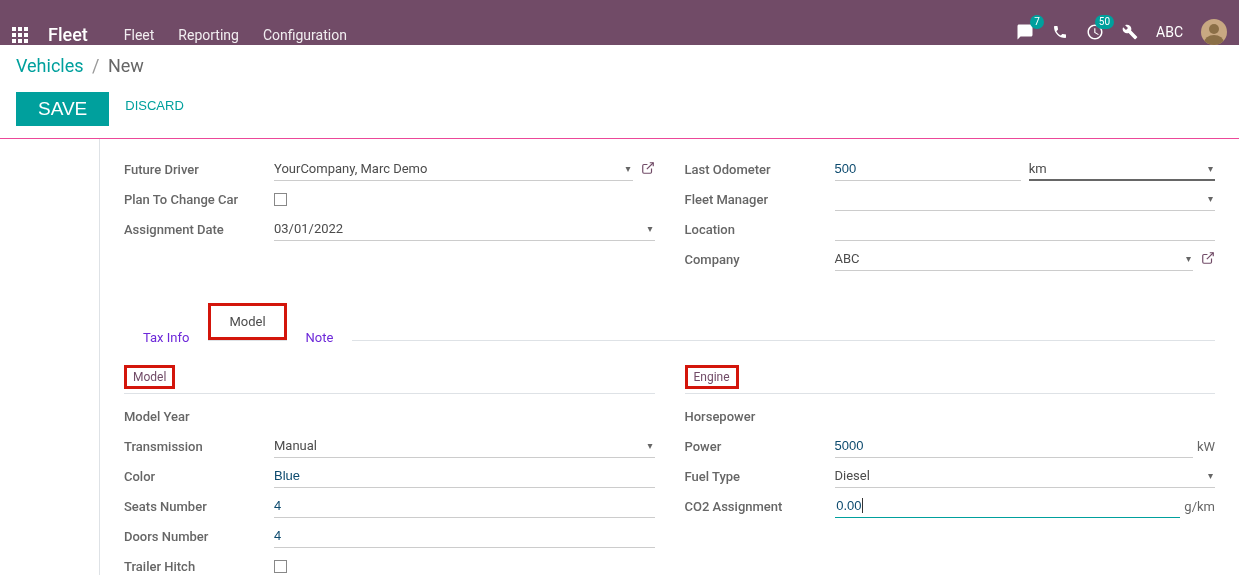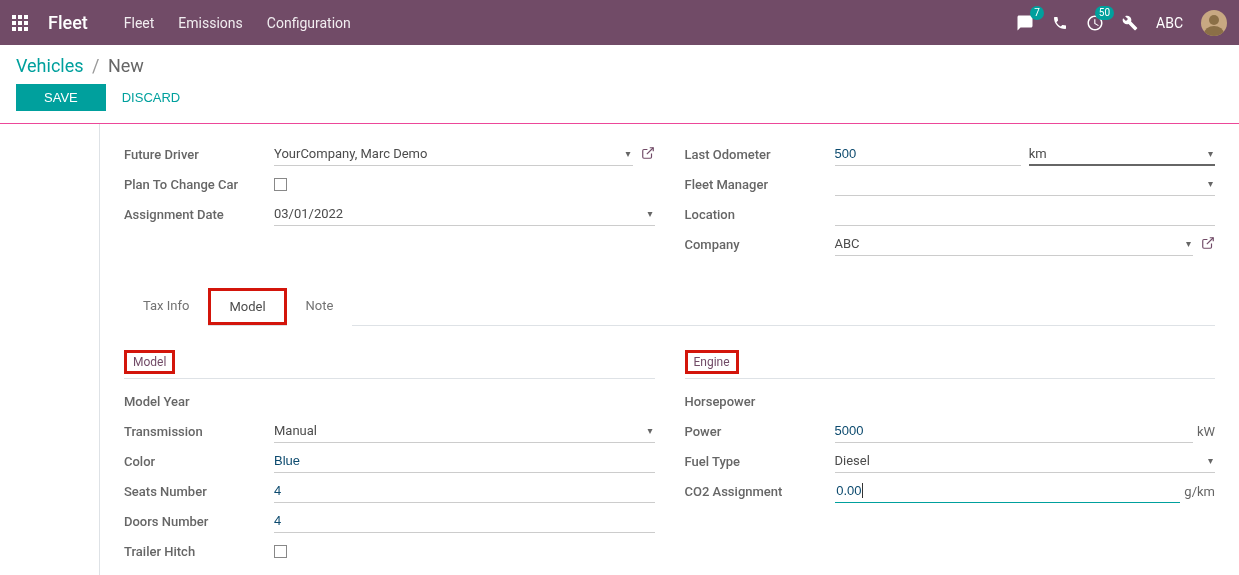--- a/index.html
+++ b/index.html
@@ -10,21 +10,21 @@
     body {
       font-family: -apple-system, BlinkMacSystemFont, "Segoe UI", Roboto, "Helvetica Neue", Arial, sans-serif;
       font-size: 13px;
       color: #4c4c4c;
       background: #fff;
     }
     .navbar {
       background: #714b67;
       height: 45px;
       display: flex;
-      align-items: center;
+      align-items: flex-end;
       color: #fff;
       padding: 0 12px;
     }
     .navbar-left {
       display: flex;
       align-items: center;
       gap: 16px;
     }
     .apps-icon {
       display: grid;
@@ -105,24 +105,25 @@
     }
     .cp-buttons {
       display: flex;
       align-items: center;
       gap: 12px;
     }
     .btn-primary {
       background: #00a09d;
       color: #fff;
       border: none;
-      padding: 6px 28px;
-      font-size: 13px;
+      padding: 6px 22px;
+      font-size: 19px;
       font-weight: 500;
       cursor: pointer;
+      margin-top: 8px;
     }
     .btn-secondary {
       background: transparent;
       color: #00a09d;
       border: none;
       padding: 6px 4px;
       font-size: 13px;
       font-weight: 500;
       cursor: pointer;
     }
@@ -212,25 +213,25 @@
     }
     .tabs {
       display: flex;
       border-bottom: 1px solid #dee2e6;
       margin-top: 28px;
     }
     .tab {
       padding: 8px 18px;
       border: 1px solid transparent;
       border-bottom: none;
-      color: #737373;
+      color: #6d28d9;
       cursor: pointer;
       font-size: 13px;
       position: relative;
-      top: 1px;
+      top: 18px;
       background: #fff;
     }
     .tab.active {
       border-color: #dee2e6;
       border-bottom: 1px solid #fff;
       color: #4c4c4c;
     }
     .tab-content {
       display: flex;
       gap: 30px;
@@ -274,21 +275,21 @@
       <span></span>
         <span></span>
         <span></span>
       <span></span>
         <span></span>
         <span></span>
     </div>
     <div class="brand">Fleet</div>
     <div class="nav-menu">
       <a href="#">Fleet</a>
-      <a href="#">Emissions</a>
+      <a href="#">Reporting</a>
       <a href="#">Configuration</a>
     </div>
   </div>
   <div class="navbar-right">
     <div class="icon-wrapper">
       <svg width="18" height="18" viewBox="0 0 24 24" fill="#fff">
           <path d="M20 2H4c-1.1 0-2 .9-2 2v18l4-4h14c1.1 0 2-.9 2-2V4c0-1.1-.9-2-2-2z"></path>
         </svg>
       <span class="badge">7</span>
     </div>

